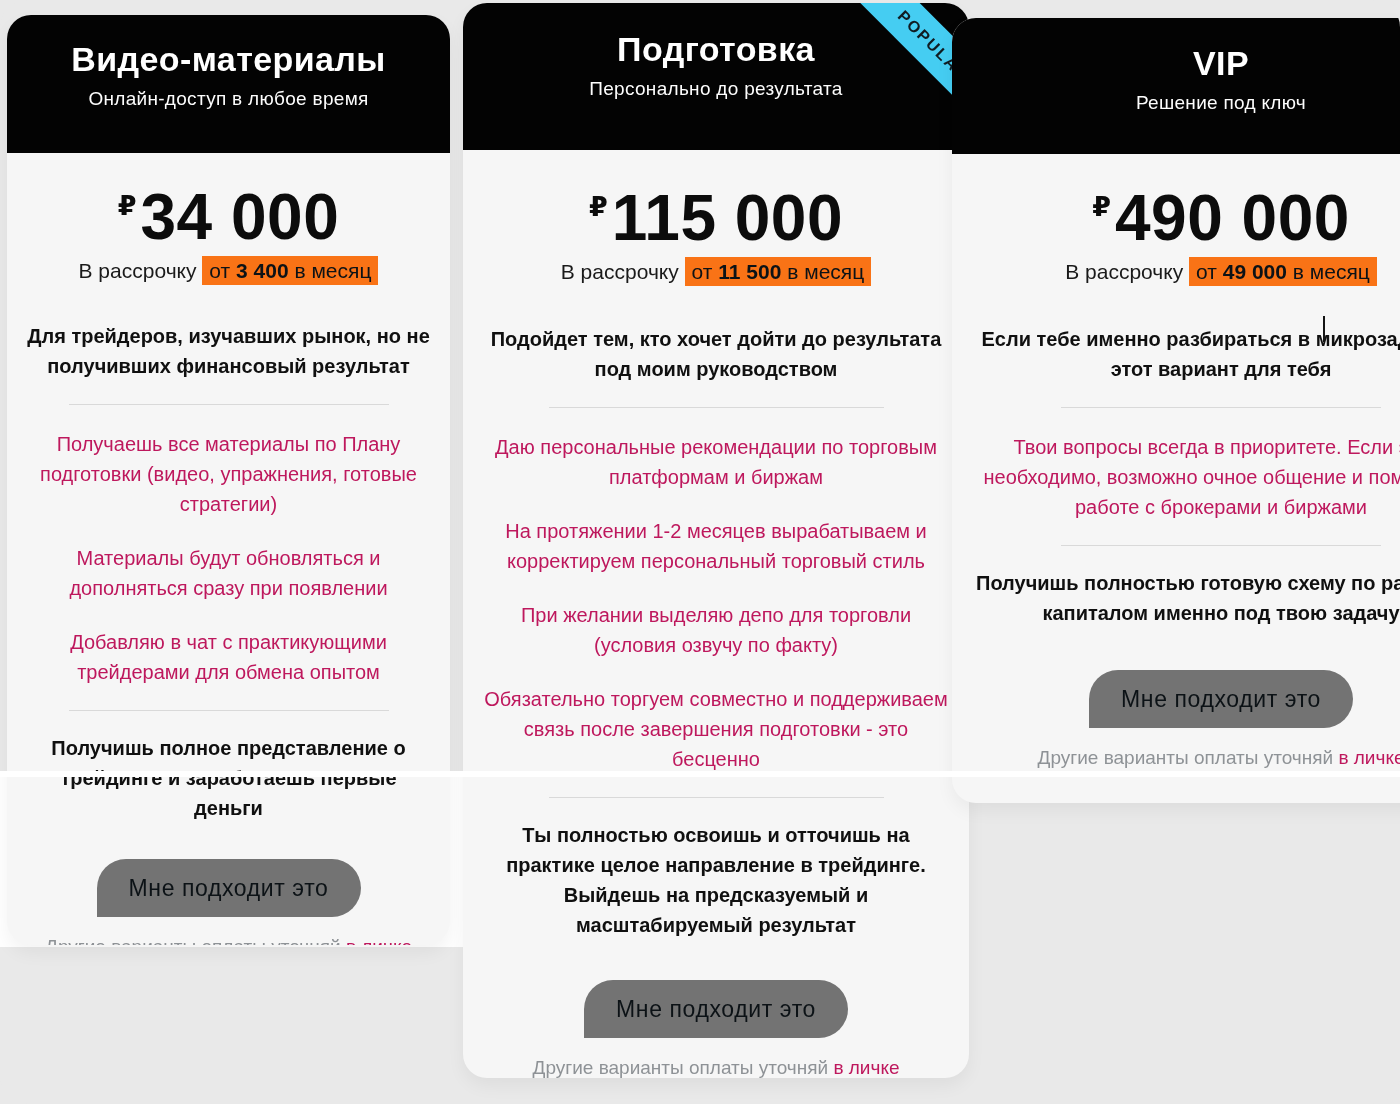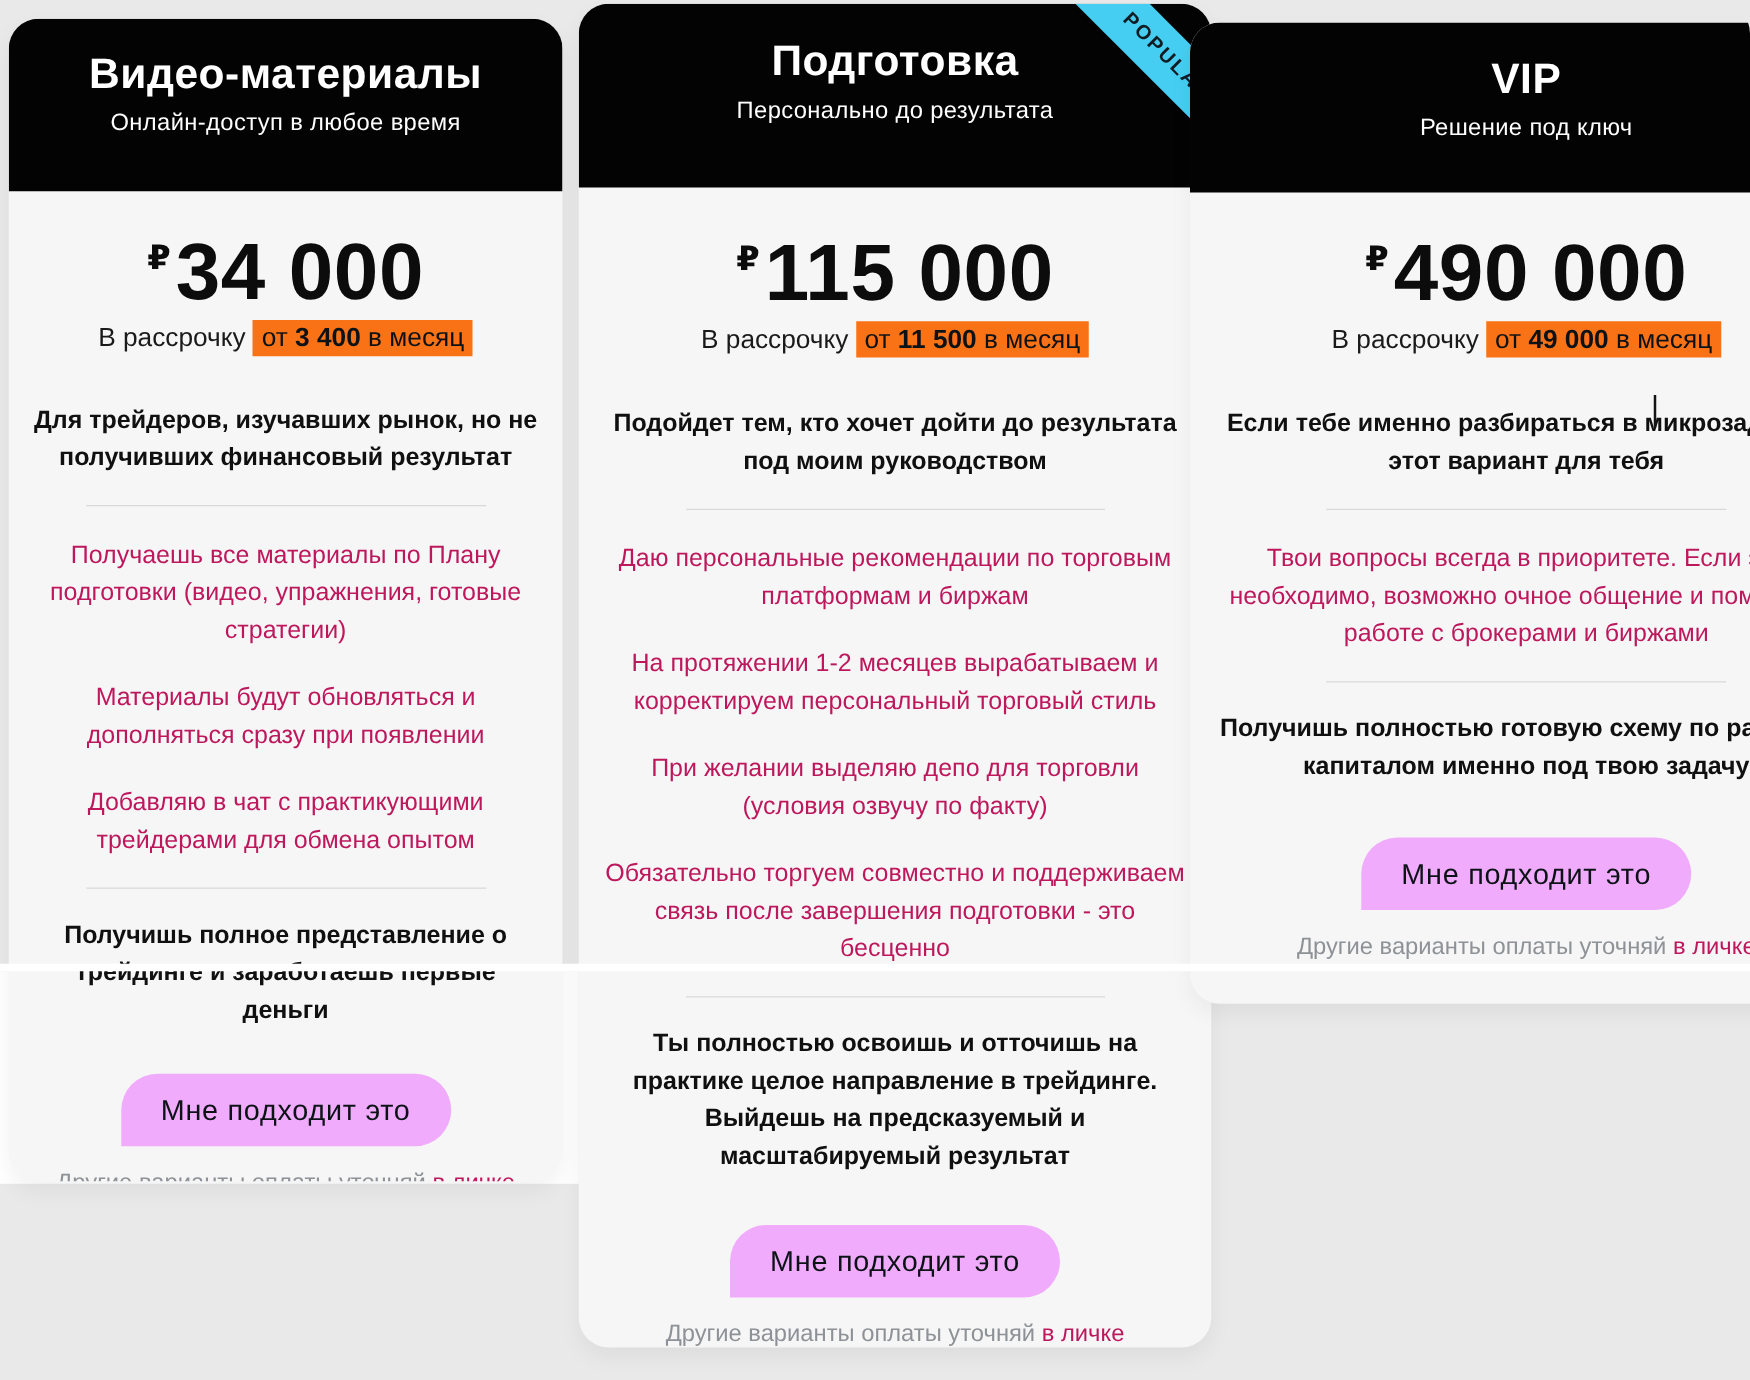--- a/index.html
+++ b/index.html
@@ -60,21 +60,21 @@
   .intro-space2{height:40px;}
   .intro-space3{height:40px;}
 
   hr.divider{
     border:0;height:1px;background:#d9d9d9;width:320px;margin:23px auto 22px auto;
   }
   .card2 hr.divider{width:335px;}
 
   .cta{
     display:block;margin:40px auto 0 auto;width:264px;height:58px;
-    background:#f0abfc;border:0;border-radius:30px 30px 30px 0;
+    background:#737373;border:0;border-radius:30px 30px 30px 0;
     font-family:"Liberation Sans","DejaVu Sans",sans-serif;
     font-size:23px;letter-spacing:0.6px;color:#0c1216;cursor:pointer;
   }
   .card1 .cta{margin-top:36px;}
   .card3 .cta{margin-top:42px;}
 
   .note{text-align:center;font-size:19px;color:#8e9296;margin-top:19px;}
   .note-link{color:#be185d;cursor:pointer;text-decoration:none;}
 </style>
 </head>

